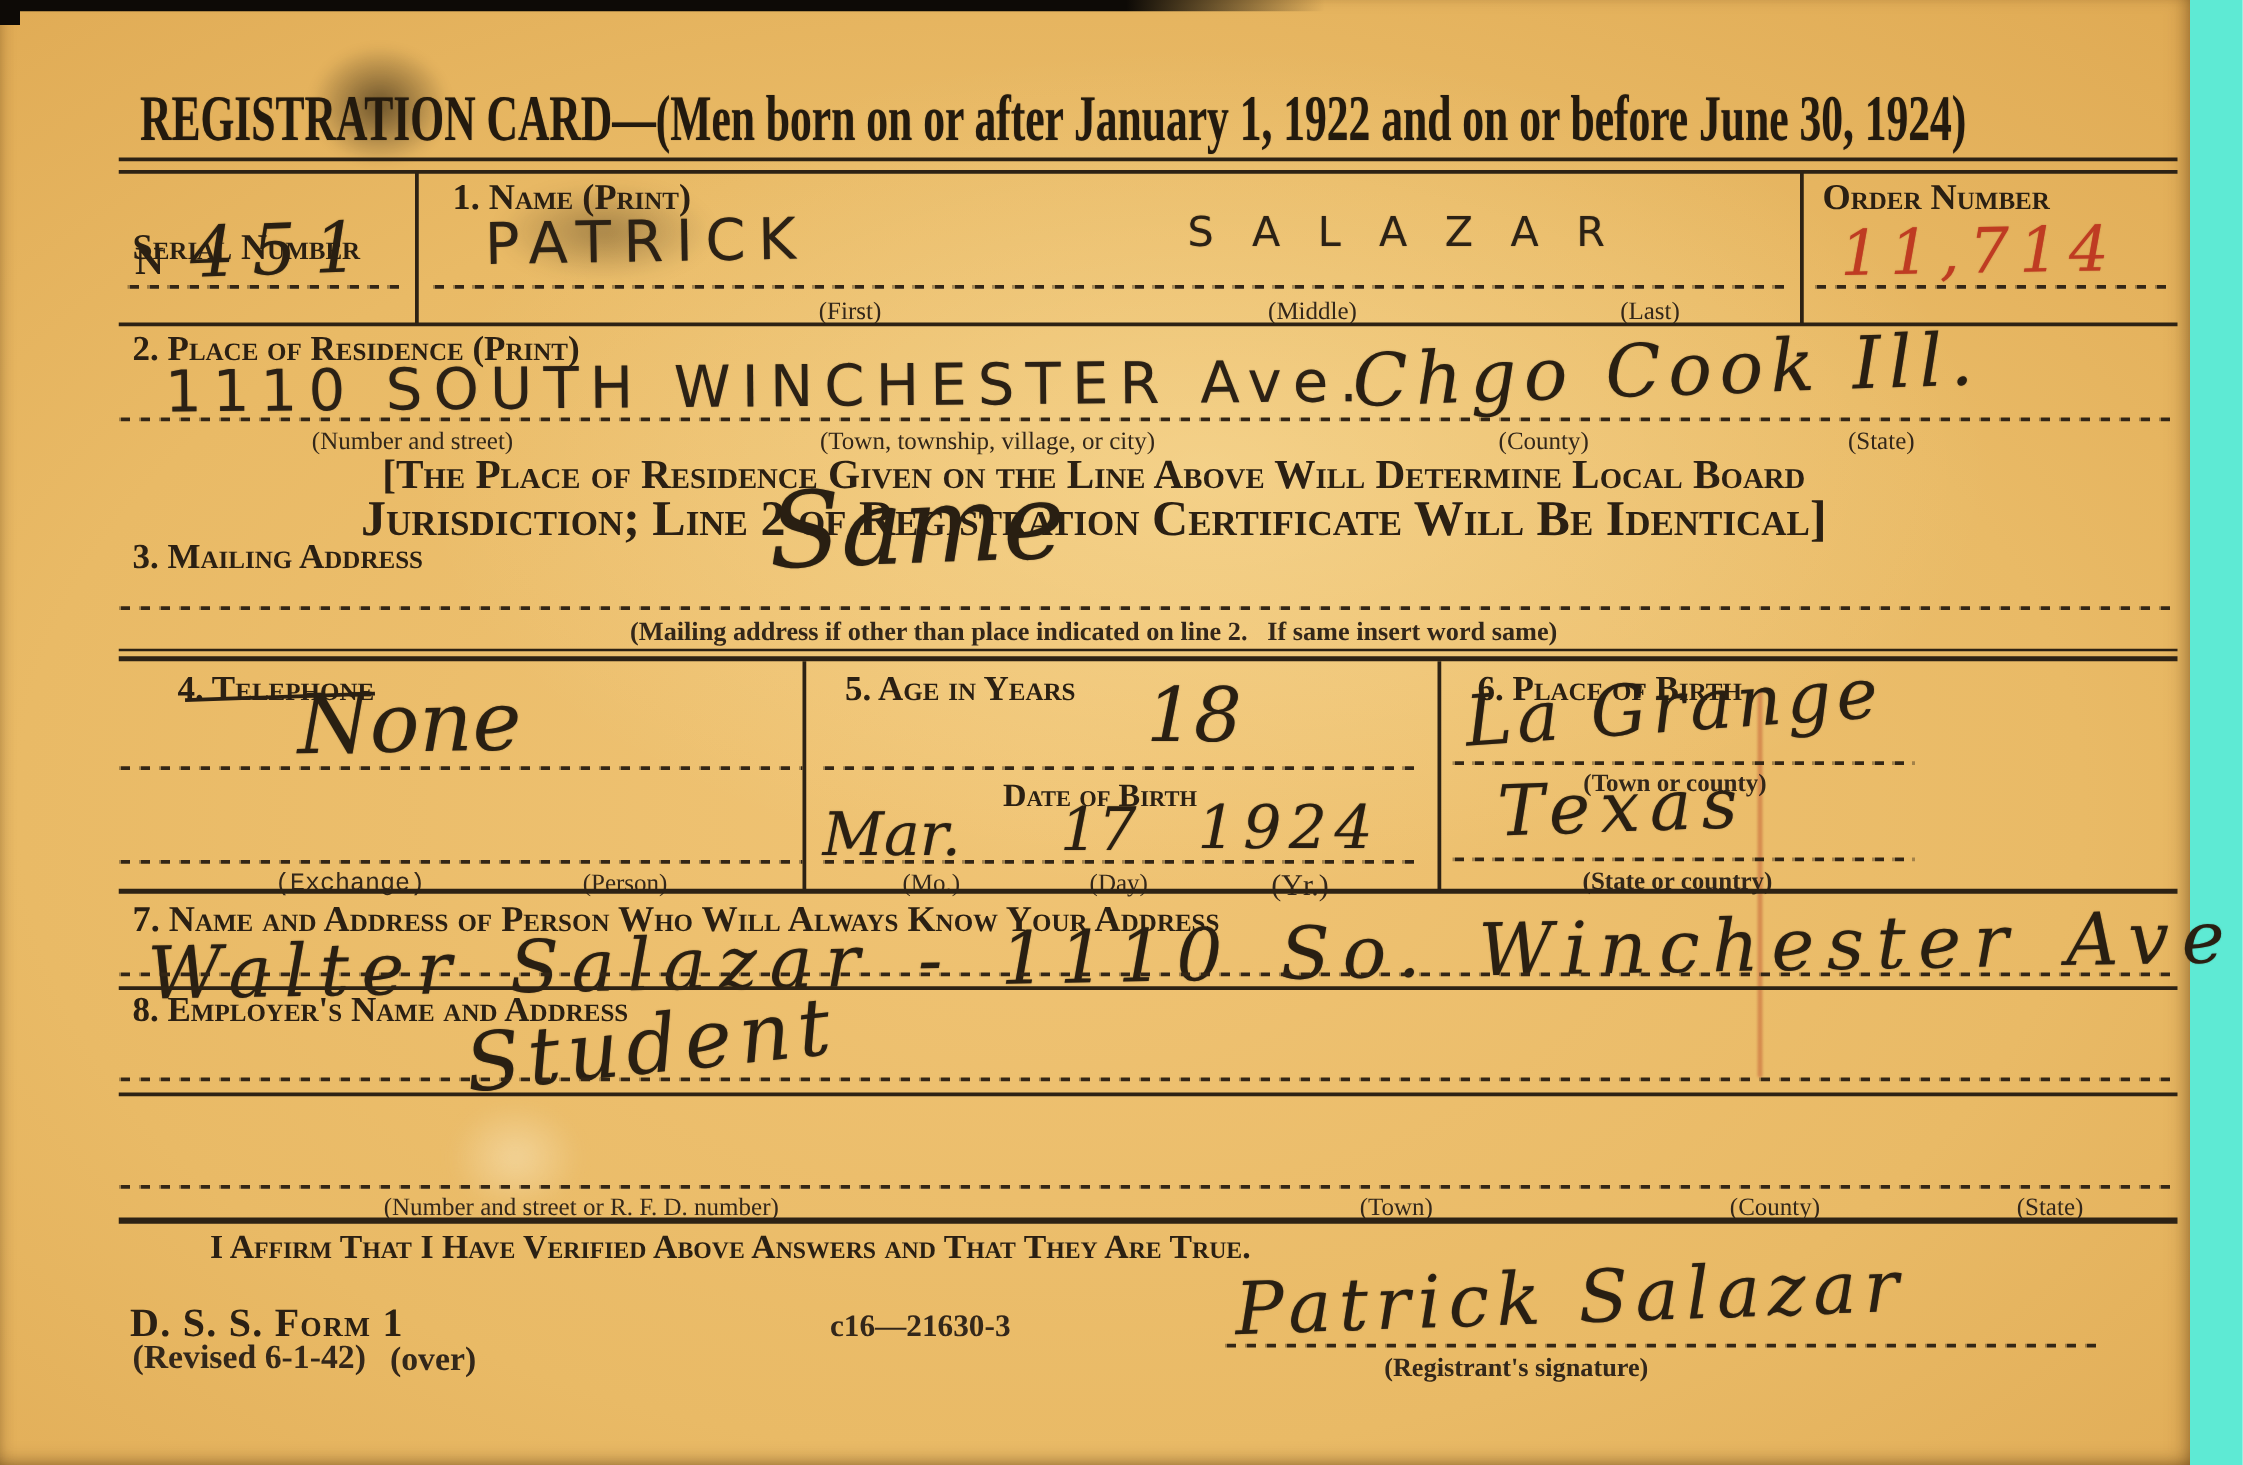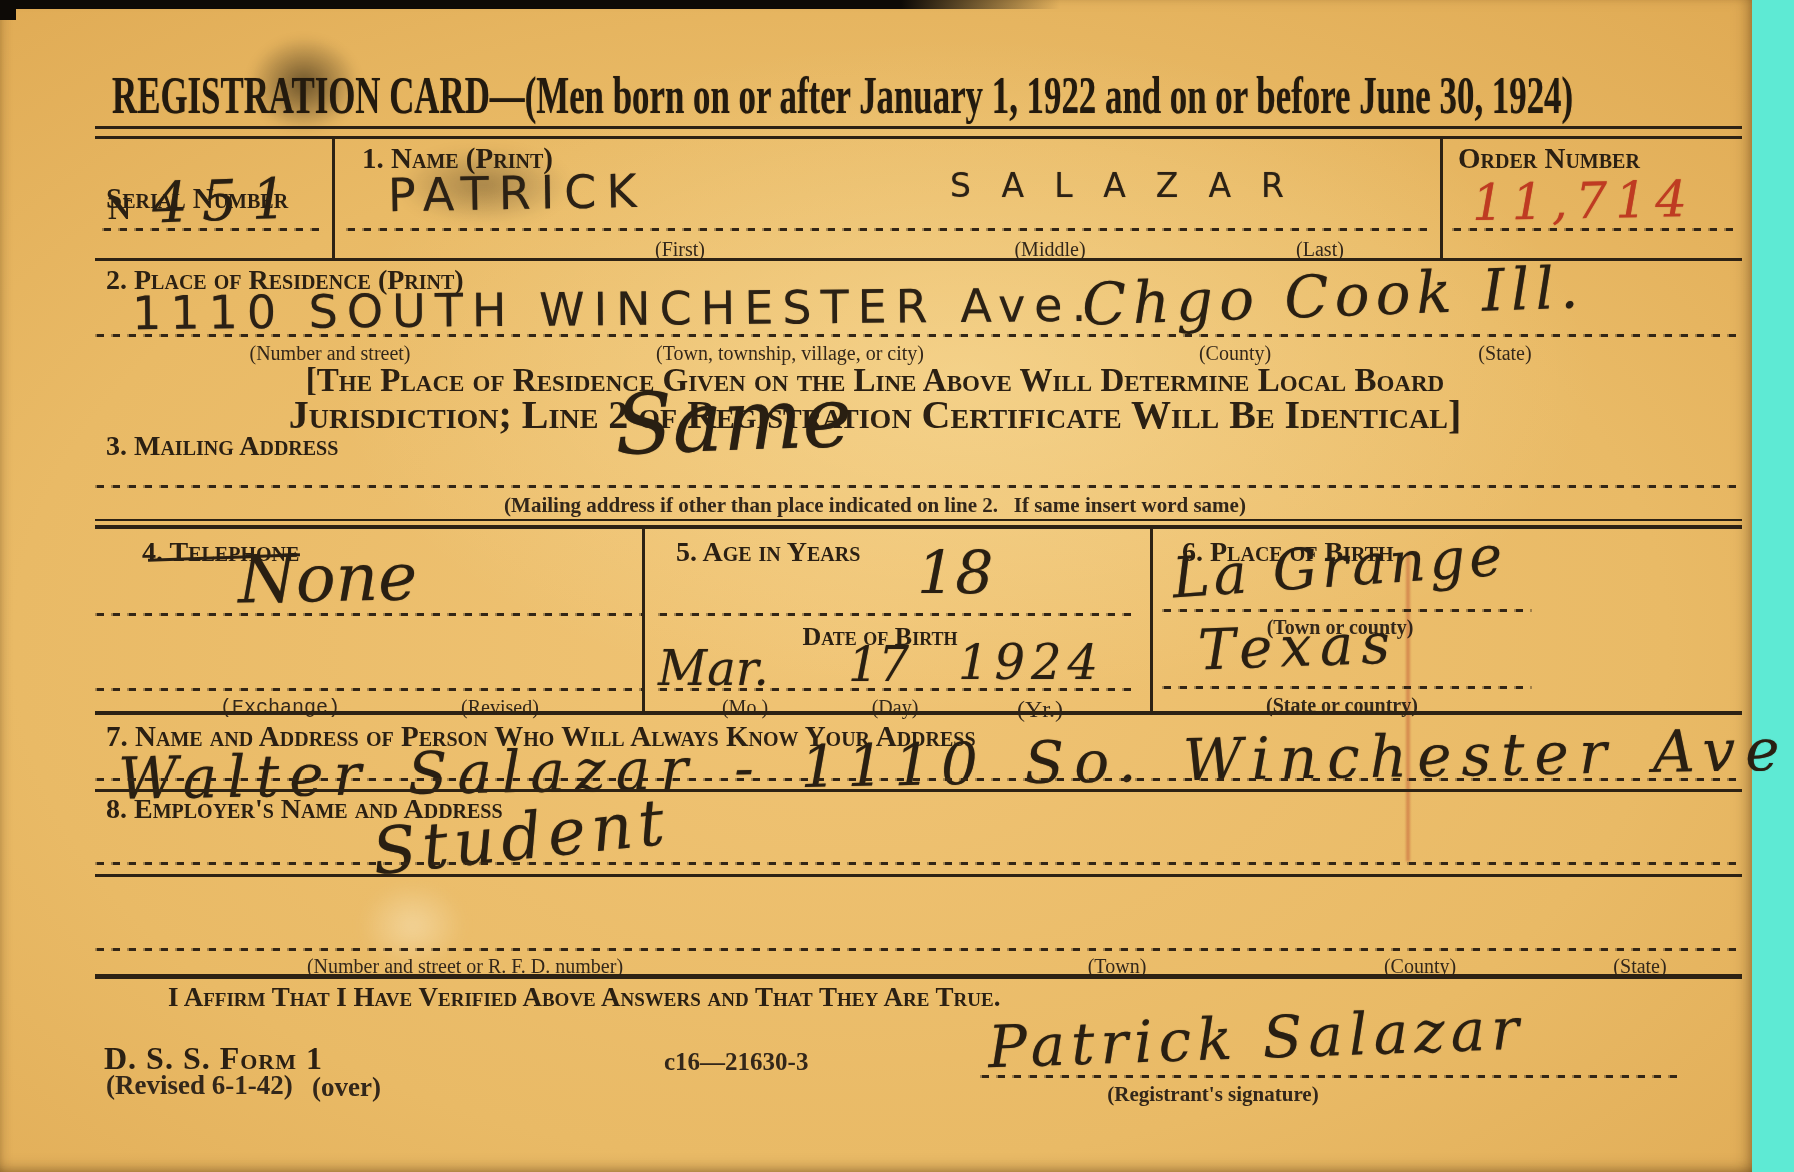--- a/index.html
+++ b/index.html
@@ -98,21 +98,21 @@
 
     <div class="vline" style="left:642px;top:529px;height:184px;"></div>
     <div class="vline" style="left:1150px;top:529px;height:184px;"></div>
 
     <div class="abs sc" style="left:106px;top:536px;font-size:28px;margin-left:36px;">4. Telephone</div>
     <div class="abs" style="left:148px;top:556px;width:152px;height:3px;background:#2b2013;transform:rotate(-2deg);"></div>
     <div class="abs hw" style="left:238px;top:540px;font-size:66px;transform:rotate(-1deg);">None</div>
     <div class="dash" style="left:95px;top:613px;width:547px;"></div>
     <div class="dash" style="left:95px;top:688px;width:547px;"></div>
     <div class="abs cap ctr" style="left:280px;top:696px;font-size:20px;font-family:Liberation Mono, monospace;">(Exchange)</div>
-    <div class="abs cap ctr" style="left:500px;top:696px;font-size:20px;">(Revised)</div>
+    <div class="abs cap ctr" style="left:500px;top:696px;font-size:20px;">(Person)</div>
 
     <div class="abs sc" style="left:676px;top:536px;font-size:28px;">5. Age in Years</div>
     <div class="abs hw" style="left:872px;top:538px;font-size:60px;margin-left:45px;">18</div>
     <div class="dash" style="left:658px;top:613px;width:478px;"></div>
     <div class="abs sc ctr" style="left:880px;top:622px;font-size:26px;">Date of Birth</div>
     <div class="abs hw" style="left:658px;top:640px;font-size:48px;">Mar.</div>
     <div class="abs hw" style="left:848px;top:636px;font-size:48px;">17</div>
     <div class="abs hw" style="left:958px;top:634px;font-size:48px;letter-spacing:6px;">1924</div>
     <div class="dash" style="left:658px;top:688px;width:478px;"></div>
     <div class="abs cap ctr" style="left:745px;top:696px;font-size:20px;">(Mo.)</div>

